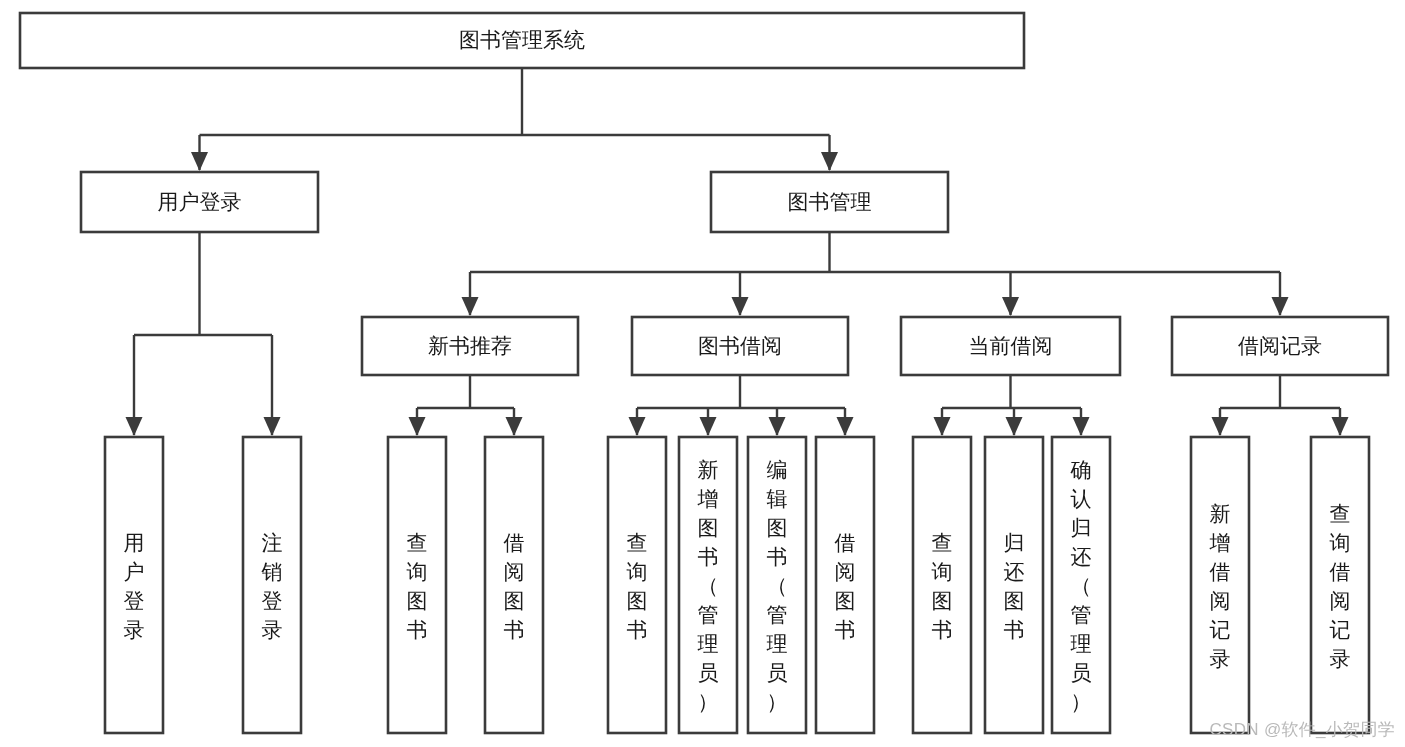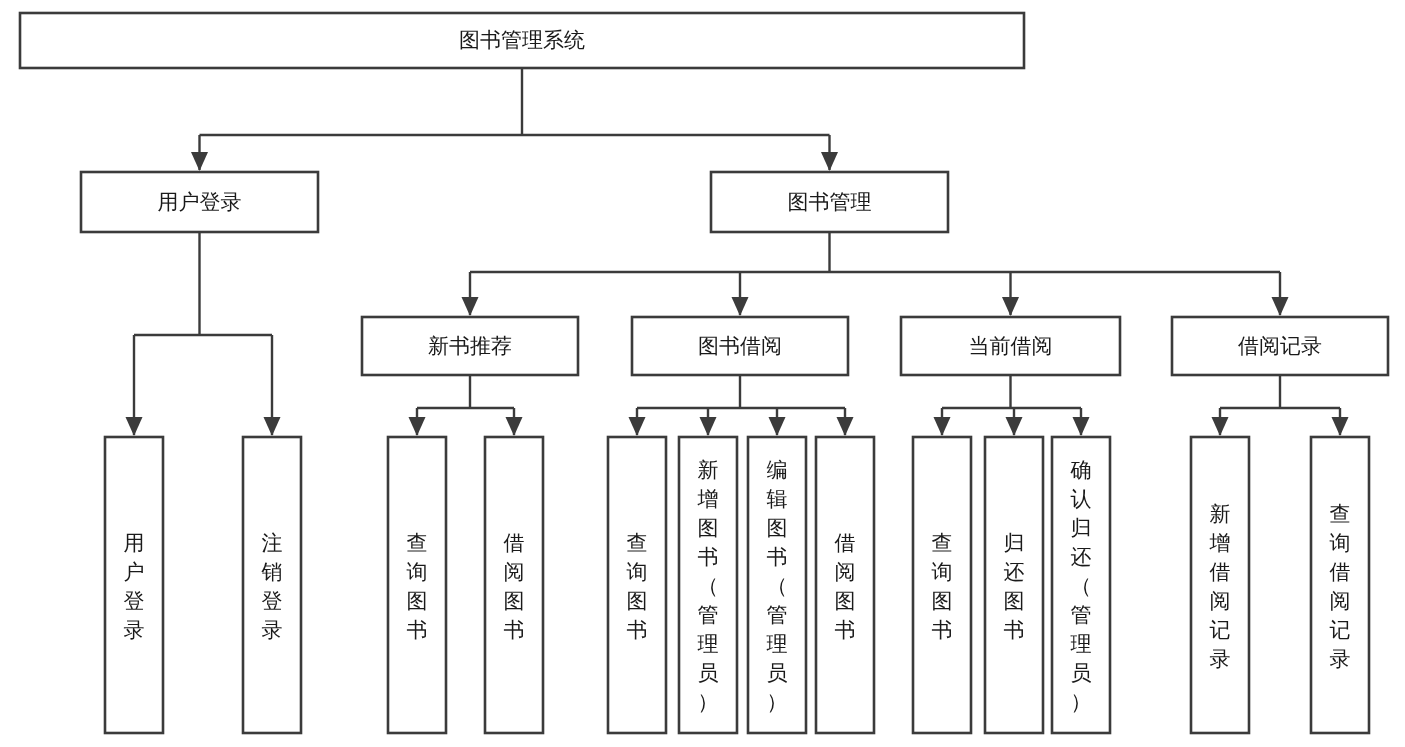--- a/index.html
+++ b/index.html
@@ -203,14 +203,15 @@
           <rect x="1191" y="437" width="58" height="296" class="node-box"></rect>
           <text x="1220" class="node-label-v"><tspan x="1220" y="520.62">新</tspan><tspan x="1220" y="549.62">增</tspan><tspan x="1220" y="578.62">借</tspan><tspan x="1220" y="607.62">阅</tspan><tspan x="1220" y="636.62">记</tspan><tspan x="1220" y="665.62">录</tspan></text>
         </g>
         <g>
           <rect x="1311" y="437" width="58" height="296" class="node-box"></rect>
           <text x="1340" class="node-label-v"><tspan x="1340" y="520.62">查</tspan><tspan x="1340" y="549.62">询</tspan><tspan x="1340" y="578.62">借</tspan><tspan x="1340" y="607.62">阅</tspan><tspan x="1340" y="636.62">记</tspan><tspan x="1340" y="665.62">录</tspan></text>
         </g>
       </g>
   </svg>
 
+  <div class="watermark">CSDN @软件_小贺同学</div>
 
 </div>
 
 </body></html>

